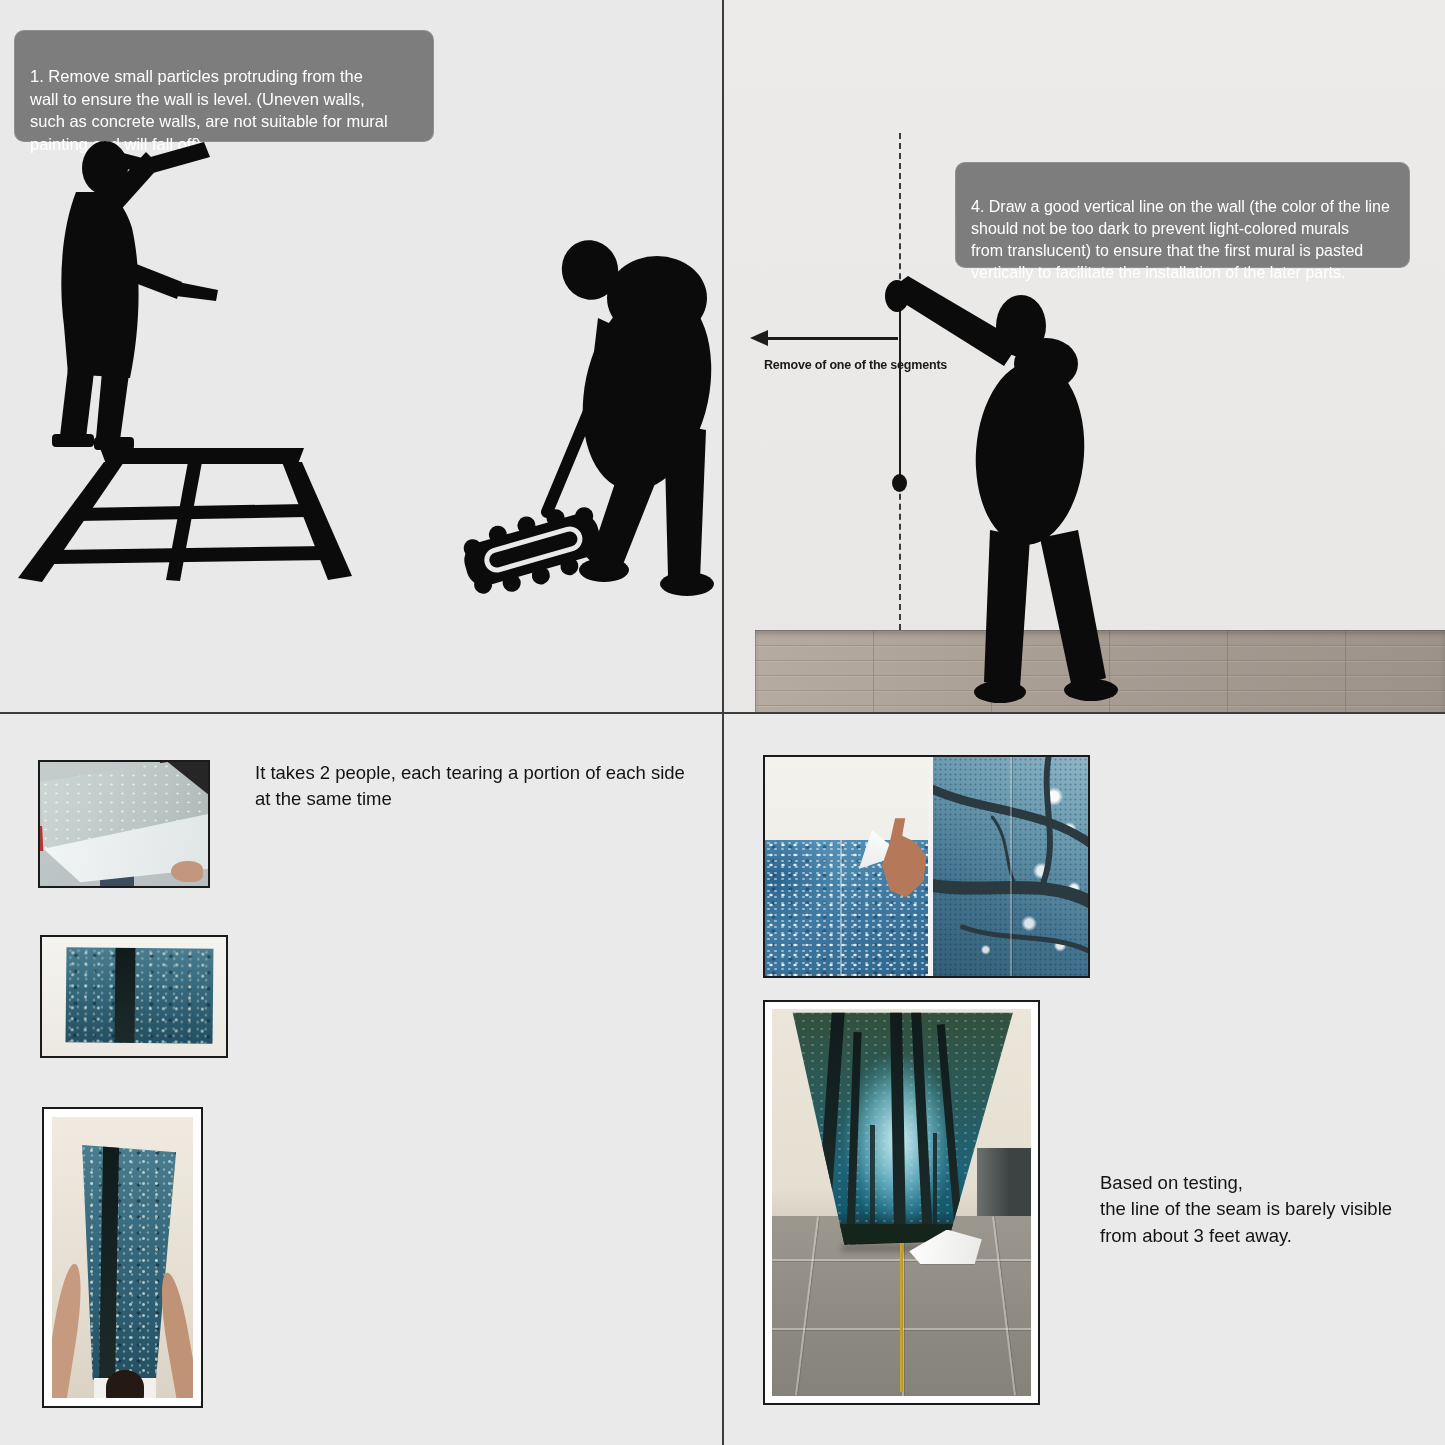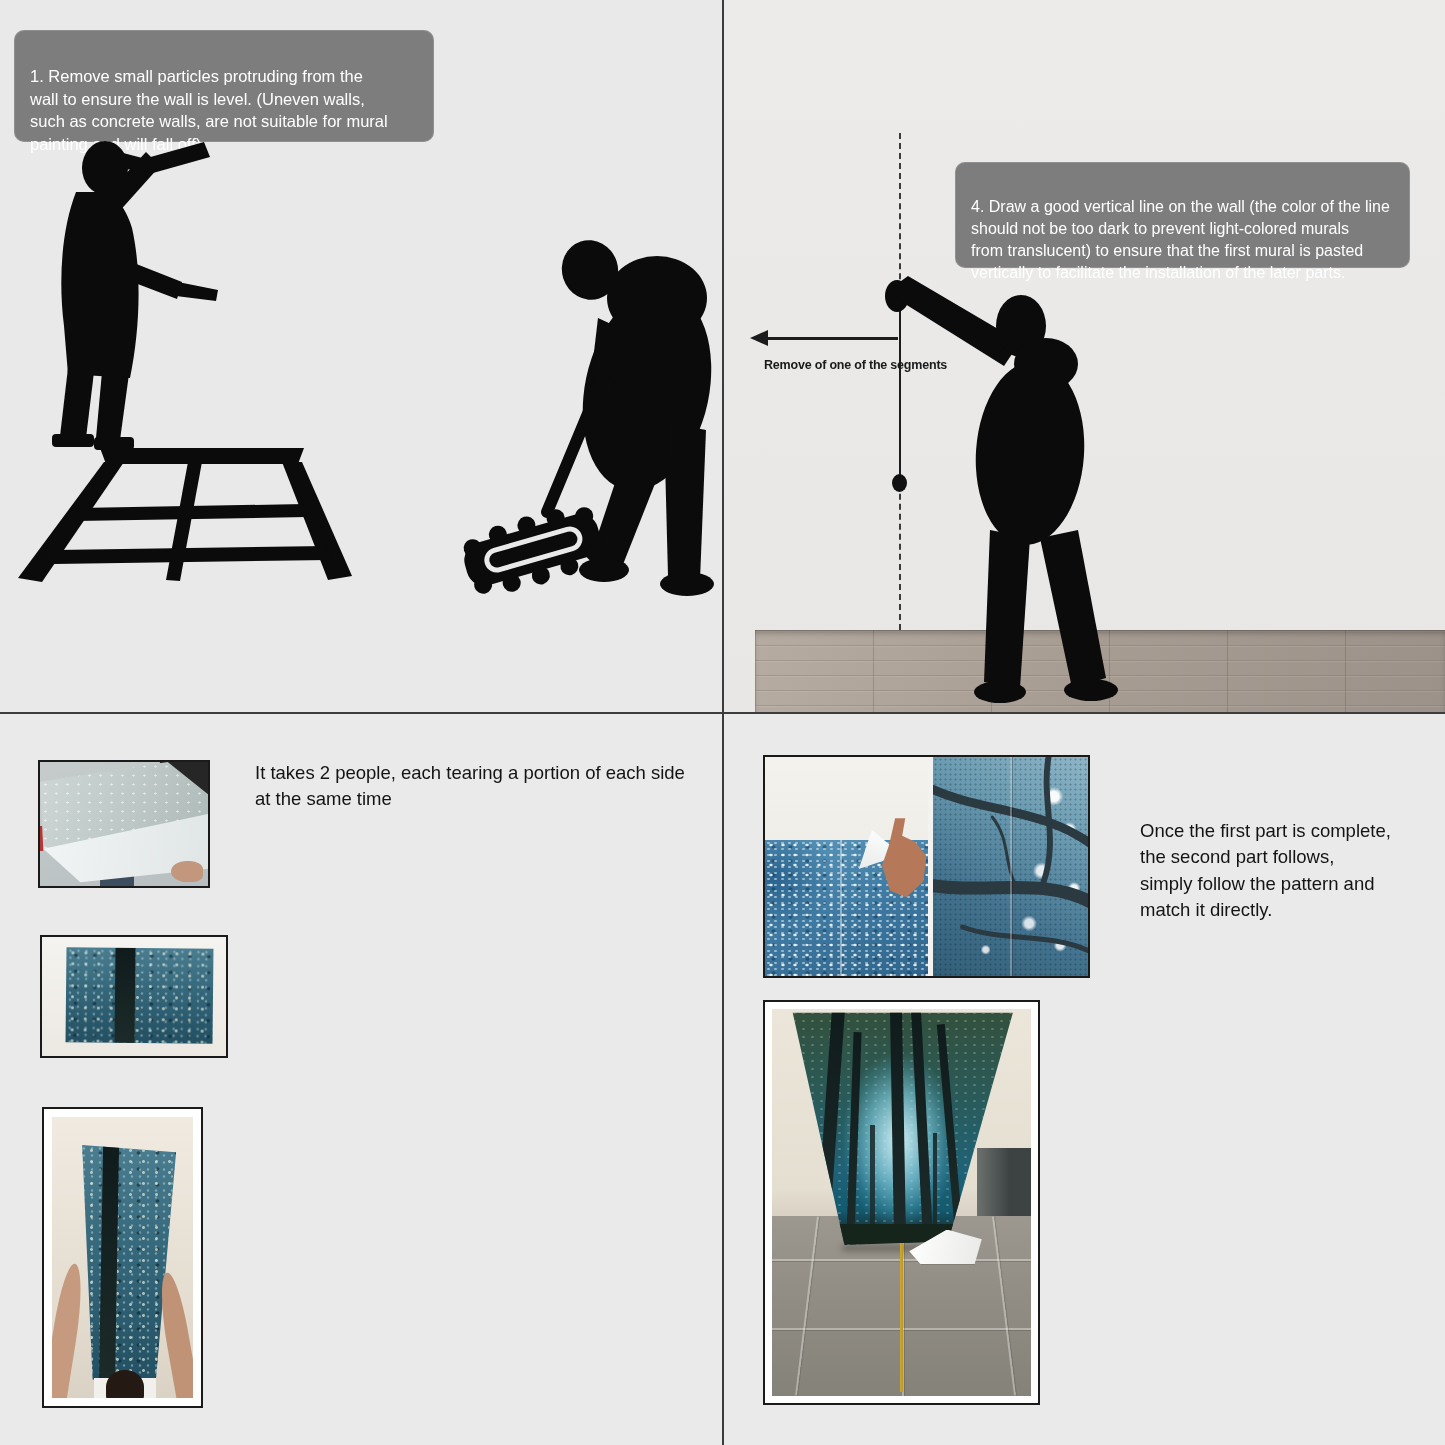--- a/index.html
+++ b/index.html
@@ -289,24 +289,20 @@
           <path d="M-10,28 C50,58 110,48 167,92" stroke-width="9"></path>
           <path d="M-5,128 C55,138 115,118 165,148" stroke-width="13"></path>
           <path d="M118,-5 C108,40 128,80 112,125" stroke-width="6"></path>
           <path d="M30,170 C70,185 120,175 160,195" stroke-width="5"></path>
           <path d="M60,60 C80,85 70,110 88,135" stroke-width="3"></path>
         </g>
       </svg>
       <div class="p1r-seam"></div>
     </div>
   </div>
-  <div class="abs caption" style="left:1140px;top:818px;width:290px;">Once the first part is complete,
-the second part follows,
-simply follow the pattern and
-match it directly.</div>
 
   <div class="abs photo photo2">
     <div class="p2">
       <div class="p2-darkblock"></div>
       <div class="p2-floor">
         <div class="grout g-h1"></div>
         <div class="grout g-h2"></div>
         <div class="grout g-v1"></div>
         <div class="grout g-v2"></div>
         <div class="grout g-v3"></div>
@@ -319,16 +315,19 @@
         <div class="trunk" style="left:56%;width:4%;height:60%;transform:rotate(-3deg);"></div>
         <div class="trunk" style="left:67%;top:4%;width:3%;height:55%;transform:rotate(-5deg);"></div>
         <div class="trunk" style="left:38%;top:30%;width:1.6%;height:30%;opacity:.8;"></div>
         <div class="trunk" style="left:62%;top:32%;width:1.6%;height:28%;opacity:.8;"></div>
         <div class="p2-ground"></div>
       </div>
       <div class="p2-paper"></div>
       <div class="p2-tape"></div>
     </div>
   </div>
+  <div class="abs caption" style="left:1100px;top:1170px;width:320px;">Based on testing,
+the line of the seam is barely visible
+from about 3 feet away.</div>
 
   <div class="abs divider-h"></div>
   <div class="abs divider-v"></div>
 </div>
 
 </body></html>

